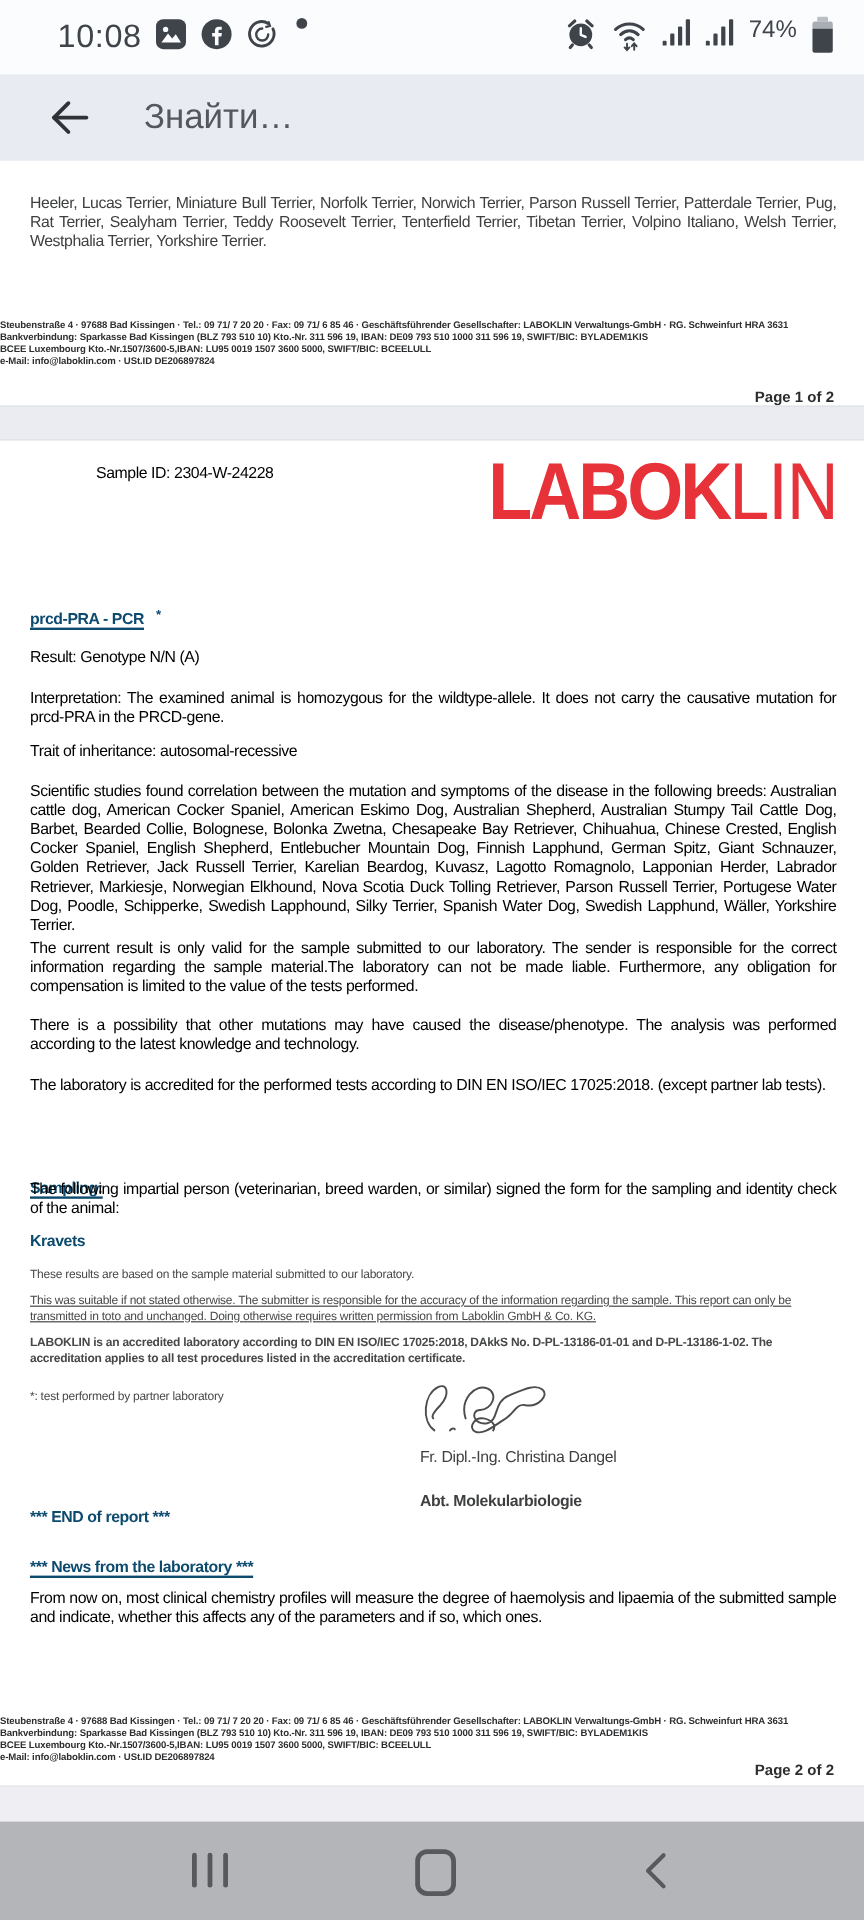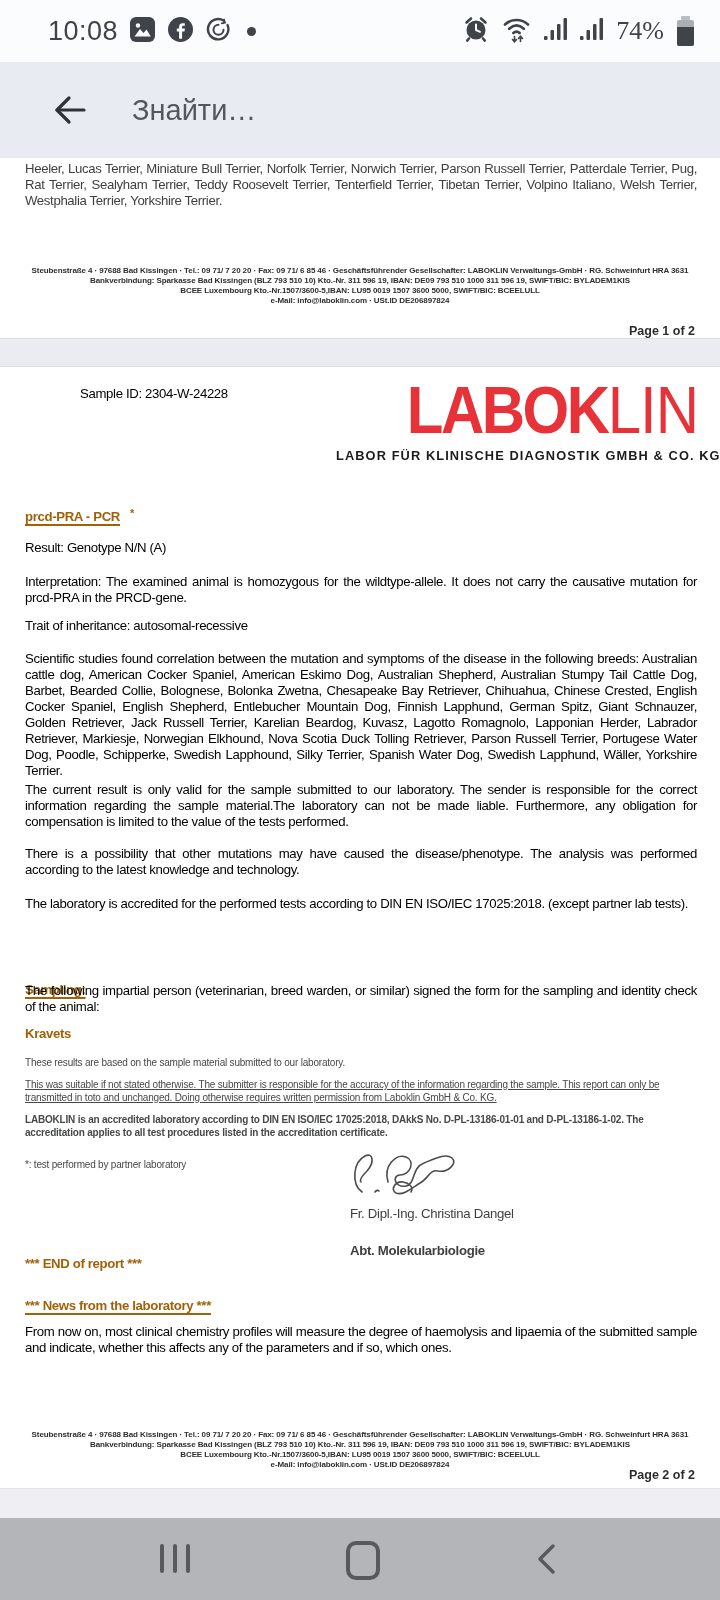--- a/index.html
+++ b/index.html
@@ -3,44 +3,44 @@
 <meta charset="utf-8">
 <style>
   html,body{margin:0;padding:0;background:#fff;}
   .screen{position:relative;width:720px;height:1600px;background:#ffffff;overflow:hidden;
           font-family:"Liberation Sans",sans-serif;}
 
   
   .status-bar{position:absolute;top:0;left:0;right:0;height:62px;background:#fbfcfe;
               display:flex;align-items:center;justify-content:space-between;
               padding:0 26px 0 48px;box-sizing:border-box;color:#3f434a;}
-  .sb-group{display:flex;align-items:center;gap:11px;}
+  .sb-group{display:flex;align-items:flex-start;gap:11px;}
   .sb-time{font-size:27px;letter-spacing:.5px;}
-  .sb-pct{font-size:26px;font-family:Liberation Serif, serif;}
+  .sb-pct{font-size:20px;}
   .sb-dot{width:9px;height:9px;border-radius:50%;background:#3f434a;margin-left:4px;}
   .battery{position:relative;width:17px;height:30px;margin-left:2px;}
   .battery .tip{position:absolute;top:0;left:4px;width:9px;height:4px;background:#b9bec4;border-radius:1px;}
   .battery .body{position:absolute;top:4px;left:0;width:17px;height:26px;border-radius:2px;background:#a9aeb4;overflow:hidden;}
   .battery .fill{position:absolute;bottom:0;left:0;width:100%;height:74%;background:#3f434a;}
 
   
-  .search-header{position:absolute;top:62px;left:0;right:0;height:96px;background:#e8ecf2;
-                 display:flex;align-items:center;padding-left:12px;}
+  .search-header{position:absolute;top:62px;left:0;right:0;height:72px;background:#e8ecf2;
+                 display:flex;align-items:center;}
   .back-btn{margin-left:36px;width:44px;height:44px;display:flex;align-items:center;justify-content:center;}
   .search-text{margin-left:40px;font-size:29px;color:#54575d;}
 
   
   .doc{position:absolute;top:158px;left:0;right:0;height:1062px;background:#ffffff;color:#3e3f41;border-radius:10px;}
   .p{position:absolute;left:25px;width:672px;font-size:13.2px;line-height:16px;letter-spacing:-0.35px;}
   .just{text-align:justify;}
-  .bold{font-weight:bold;color:#a16207;}
+  .bold{font-weight:bold;color:#0c4a6e;}
   .uline{text-decoration:underline;text-underline-offset:3px;text-decoration-thickness:1.5px;}
   .star{font-size:11px;vertical-align:4px;margin-left:10px;}
   .fine{position:absolute;left:25px;width:672px;font-size:10px;line-height:12.6px;letter-spacing:-0.2px;color:#47484a;}
-  .doc-footer{position:absolute;left:0;width:720px;text-align:center;font-size:8px;line-height:10px;
+  .doc-footer{position:absolute;left:0;width:720px;text-align:left;font-size:8px;line-height:10px;
               font-weight:bold;color:#2d2e30;letter-spacing:-0.1px;white-space:nowrap;}
   .page-label{position:absolute;right:25px;font-size:12.5px;font-weight:bold;color:#2c2d2f;}
   .separator{position:absolute;left:0;width:720px;top:338px;height:27px;background:#ebecf1;
              border-top:1px solid #dee0e6;border-bottom:1px solid #dee0e6;}
 
   
   .logo-block{position:absolute;top:384px;right:22px;width:362px;text-align:right;}
   .logo-big{font-size:60px;line-height:60px;font-weight:bold;color:#e63238;letter-spacing:-2.5px;
             transform:scaleY(1.12);transform-origin:center bottom;white-space:nowrap;}
   .logo-big .thin{font-weight:400;letter-spacing:-1px;}
@@ -152,21 +152,20 @@
     <div class="page-label" style="top:166px;">Page 1 of 2</div>
   </div>
 
   <div class="separator"></div>
 
   <div>
     <div class="p" style="top:386px;left:80px;position:absolute;">Sample ID: 2304-W-24228</div>
 
     <div class="logo-block">
       <div class="logo-big"><span>LABOK</span><span class="thin">LIN</span></div>
-      <div class="logo-sub">LABOR FÜR KLINISCHE DIAGNOSTIK GMBH &amp; CO. KG</div>
     </div>
 
     <div class="p" style="top:505px;position:absolute;"><span class="bold uline">prcd-PRA - PCR</span><span class="bold star">*</span></div>
 
     <div class="p" style="top:540px;position:absolute;">Result: Genotype N/N (A)</div>
 
     <div class="p just" style="top:574px;position:absolute;">Interpretation: The examined animal is homozygous for the wildtype-allele. It does not carry the causative mutation for prcd-PRA in the PRCD-gene.</div>
 
     <div class="p" style="top:618px;position:absolute;">Trait of inheritance: autosomal-recessive</div>
 

